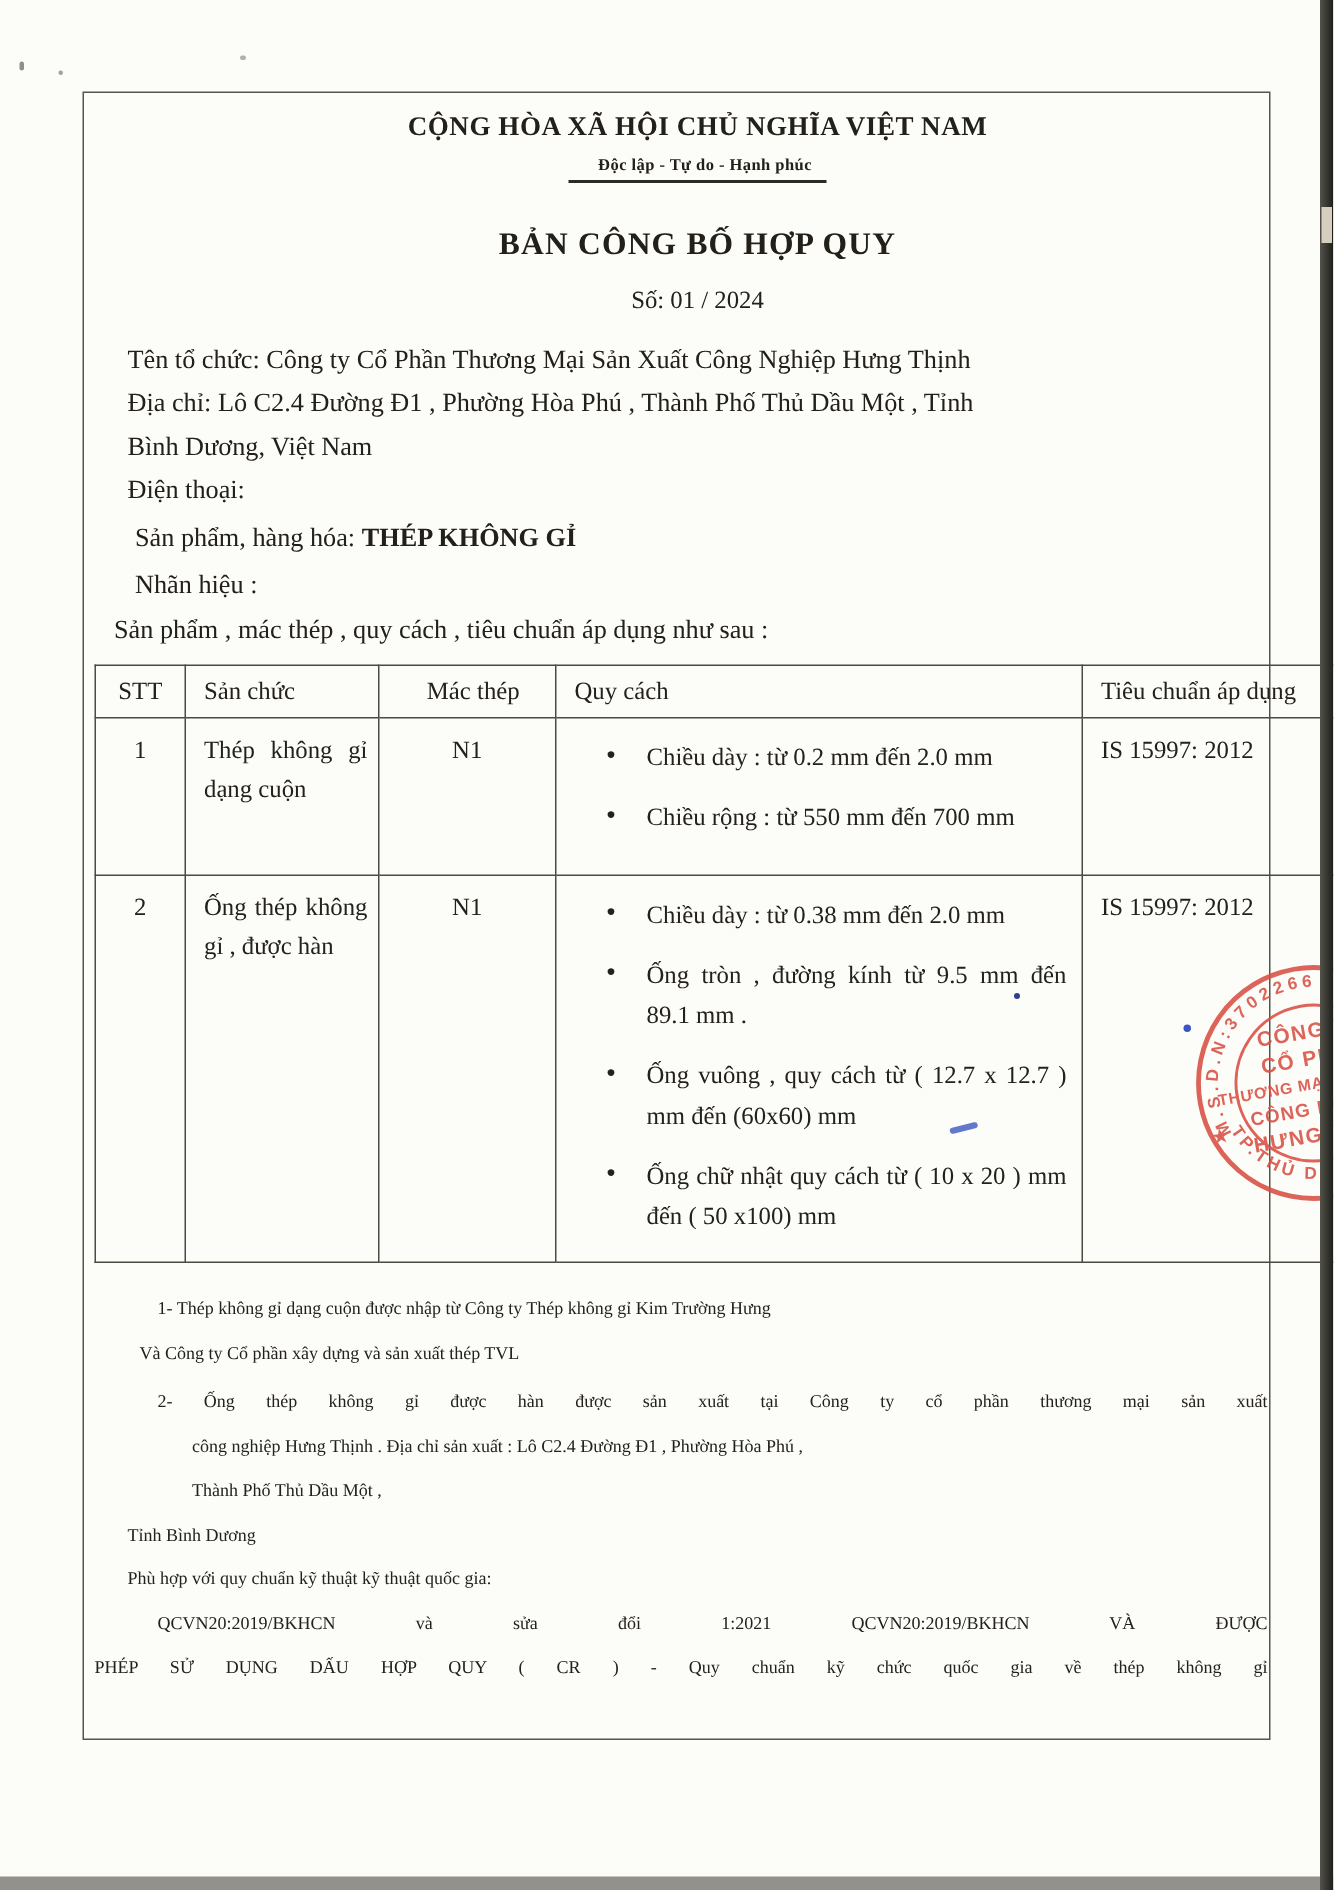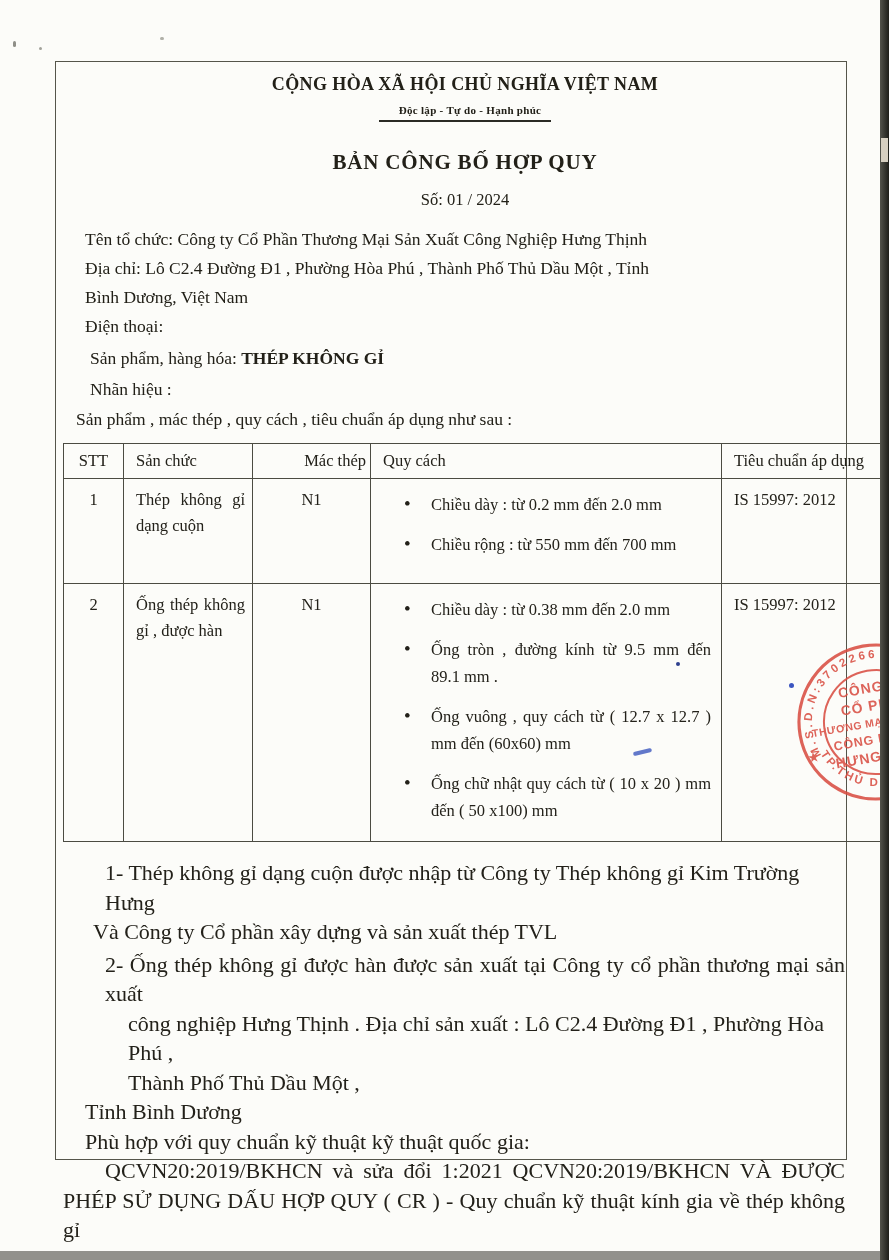--- a/index.html
+++ b/index.html
@@ -51,21 +51,21 @@
   tr.hdr td.c-stt{text-align:center;}
   tr.row1 td{height:92px;}
   tr.row2 td{height:236px;}
   .spec-item{
     position:relative;padding-left:60px;margin:4px 0 13px 0;text-align:justify;line-height:27px;
   }
   .spec-item::before{
     content:"\2022";position:absolute;left:33px;top:-1px;font-size:19px;
   }
 
-  .notes{position:absolute;left:63px;top:858px;width:782px;font-size:22px;line-height:29.5px;color:#23211a;}
+  .notes{position:absolute;left:63px;top:858px;width:782px;font-size:12px;line-height:29.5px;color:#23211a;}
   .n-line{margin:0;}
   .ind42{margin-left:42px;}
   .ind30{margin-left:30px;}
   .ind65{margin-left:65px;}
   .ind22{margin-left:22px;}
   .gap-top{margin-top:3px;}
   .just{text-align:justify;text-align-last:justify;}
   .n5a{margin-left:42px;width:740px;}
   .n5b{width:782px;}
 
@@ -109,21 +109,21 @@
 
   <div class="abs bodyline l-product"><span>Sản phẩm, hàng hóa: </span><span class="bold">THÉP KHÔNG GỈ</span></div>
   <div class="abs bodyline l-brand">Nhãn hiệu :</div>
   <div class="abs bodyline l-intro">Sản phẩm , mác thép , quy cách , tiêu chuẩn áp dụng như sau :</div>
 
   <table class="spec-table">
     <tbody>
         <tr class="hdr">
       <td class="c-stt">STT</td>
       <td class="c-sp" style="text-align:left;">Sản chức</td>
-      <td class="c-mt" style="text-align:right;padding-left:12px;">Mác thép</td>
+      <td class="c-mt" style="text-align:center;padding-left:12px;">Mác thép</td>
       <td class="c-qc" style="padding-left:12px;">Quy cách</td>
       <td class="c-tc">Tiêu chuẩn áp dụng</td>
     </tr>
     <tr class="row1">
       <td class="c-stt">1</td>
       <td class="c-sp">Thép không gỉ dạng cuộn</td>
       <td class="c-mt">N1</td>
       <td class="c-qc">
         <div class="spec-item">Chiều dày : từ 0.2 mm đến 2.0 mm</div>
         <div class="spec-item">Chiều rộng : từ 550 mm đến 700 mm</div>
@@ -147,21 +147,21 @@
 
   <div class="notes">
     <div class="n-line ind42">1-  Thép không gỉ dạng cuộn được nhập từ Công ty Thép không gỉ Kim Trường Hưng</div>
     <div class="n-line ind30">Và Công ty Cổ phần xây dựng và sản xuất thép TVL</div>
     <div class="n-line ind42 gap-top just" style="width:740px;">2-  Ống thép không gỉ được hàn được sản xuất tại Công ty cổ phần thương mại sản xuất</div>
     <div class="n-line ind65">công nghiệp Hưng Thịnh . Địa chỉ sản xuất : Lô C2.4 Đường Đ1 , Phường Hòa Phú ,</div>
     <div class="n-line ind65">Thành Phố Thủ Dầu Một ,</div>
     <div class="n-line ind22">Tỉnh Bình Dương</div>
     <div class="n-line ind22">Phù hợp với quy chuẩn kỹ thuật kỹ thuật quốc gia:</div>
     <div class="n-line n5a just">QCVN20:2019/BKHCN và sửa đổi 1:2021 QCVN20:2019/BKHCN VÀ ĐƯỢC</div>
-    <div class="n-line n5b just">PHÉP SỬ DỤNG DẤU HỢP QUY ( CR ) -  Quy chuẩn kỹ thuật kính gia về thép không gỉ</div>
+    <div class="n-line n5b just">PHÉP SỬ DỤNG DẤU HỢP QUY ( CR ) -  Quy chuẩn kỹ chức quốc gia về thép không gỉ</div>
   </div>
 
   <div class="stamp-wrap">
     <svg width="200" height="205" viewBox="0 0 200 205" xmlns="http://www.w3.org/2000/svg">
       <defs>
         <path id="arcTop" d="M 42,129 A 64,64 0 1 1 158,129" fill="none"></path>
         <path id="arcBot" d="M 36,102 A 64,64 0 0 0 164,102" fill="none"></path>
       </defs>
       <g transform="rotate(-10 100 102)" stroke="#d94f43" fill="none">
         <circle cx="100" cy="102" r="77" stroke-width="3.2"></circle>

